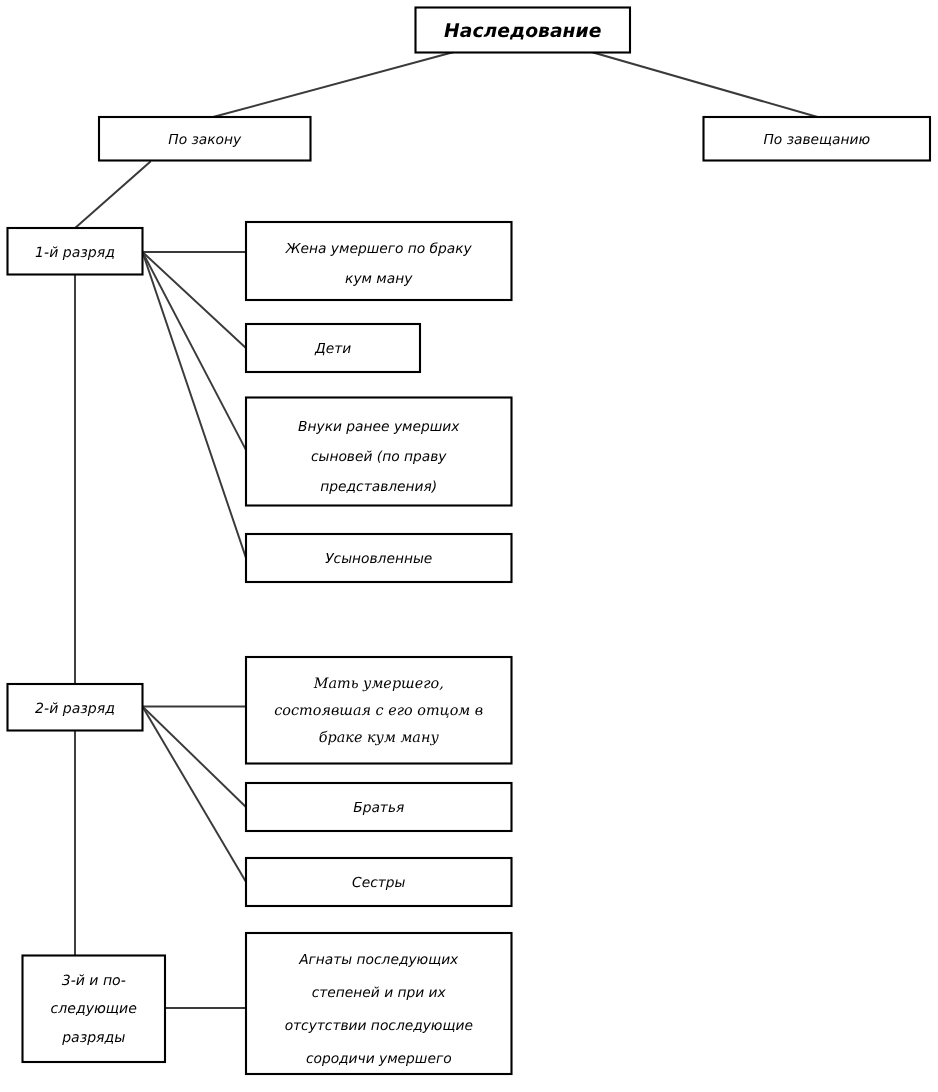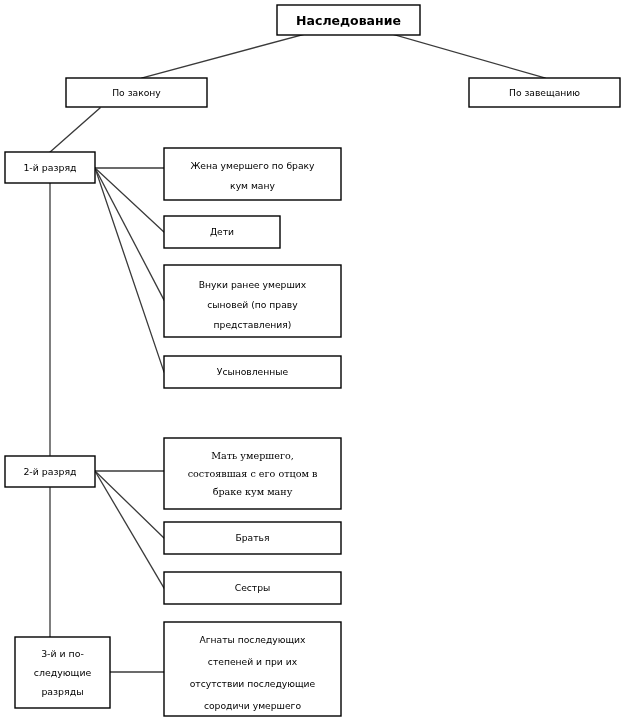--- a/index.html
+++ b/index.html
@@ -11,20 +11,21 @@
     width: 625px;
     height: 728px;
     overflow: hidden;
     font-family: "DejaVu Sans", sans-serif;
   }
   #diagram-root {
     position: relative;
     width: 625px;
     height: 728px;
     background: #ffffff;
+    font-style: italic;
   }
   svg#diagram-svg {
     display: block;
     width: 625px;
     height: 728px;
   }
   .node-rect {
     fill: #ffffff;
     stroke: #000000;
     stroke-width: 1.4;

